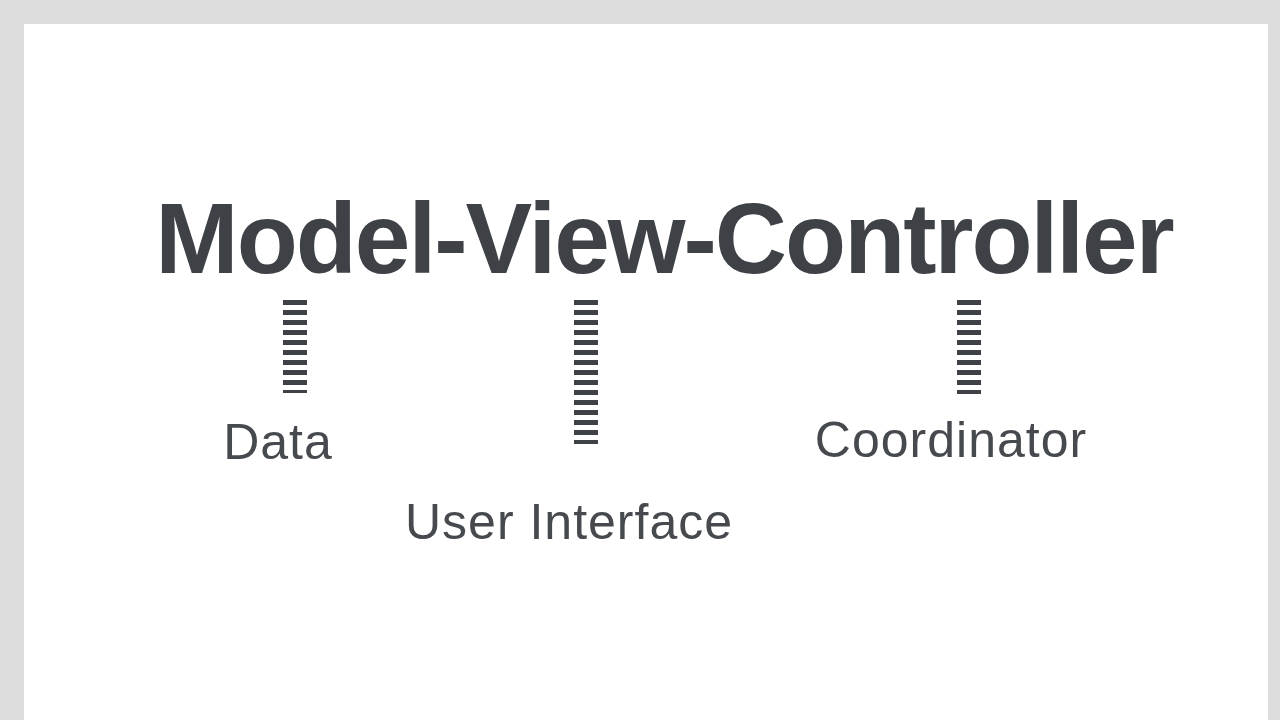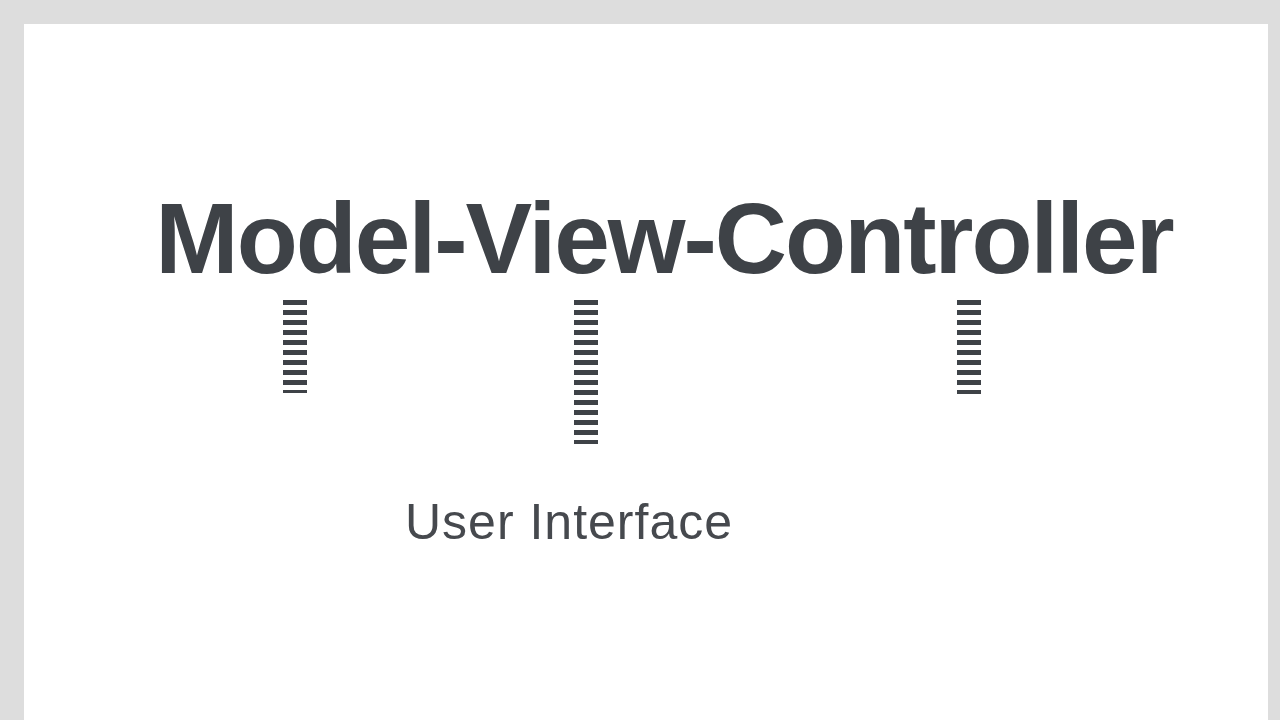--- a/index.html
+++ b/index.html
@@ -61,15 +61,17 @@
 <body>
 
 <div class="slide">
 
   <h1 class="title">Model-View-Controller</h1>
 
   <div class="connector model"></div>
   <div class="connector view"></div>
   <div class="connector controller"></div>
 
+  <div class="annotation model">Data</div>
   <div class="annotation view">User Interface</div>
+  <div class="annotation controller">Coordinator</div>
 
 </div>
 
 </body></html>

